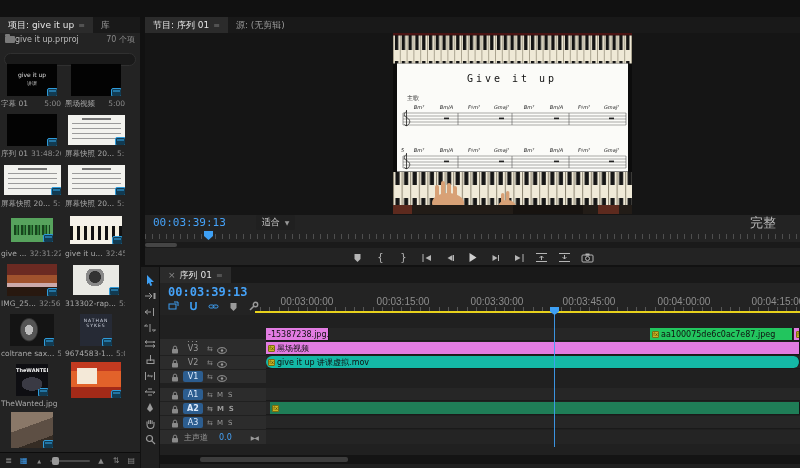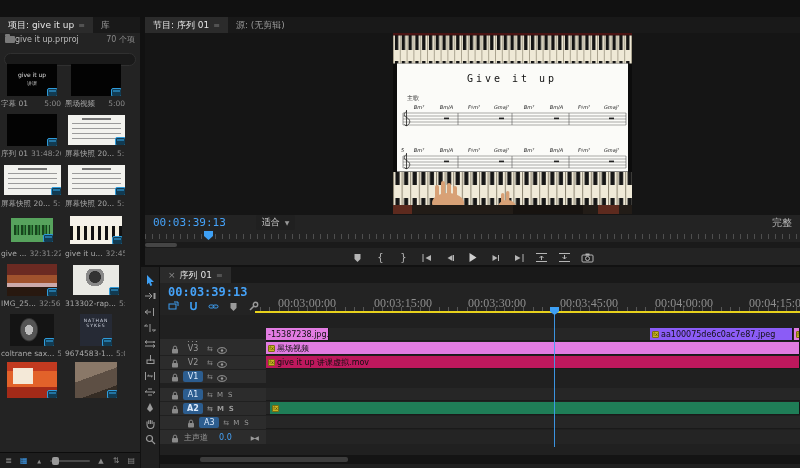--- a/index.html
+++ b/index.html
@@ -79,21 +79,21 @@
   .pb-thumb { position:absolute; left:2px; top:-3px; width:7px; height:8px; background:#9a9a9a; border-radius:2px; }
 
   
   #programpanel { left:145px; top:17px; width:655px; height:248px; }
   .preview { position:absolute; left:0; top:16px; width:655px; height:182px; background:#151515; }
   .videoframe { position:absolute; left:248px; top:0px; width:239px; height:181px; }
   .prog-controls { position:absolute; left:0; top:198px; width:655px; height:15px; display:flex; align-items:center; }
   .prog-tc { font-family:"DejaVu Sans Mono",monospace; font-size:11px; color:#45a2f8; margin-left:8px; }
   .fit-dd { margin-left:30px; font-size:9px; color:#ccc; display:flex; align-items:center; gap:5px; background:#202020; padding:1px 6px; border-radius:2px; }
   .fit-dd .arr { font-size:6px; color:#999; }
-  .res-label { margin-left:auto; margin-right:8px; font-size:10px; color:#bbb; }
+  .res-label { margin-left:auto; margin-right:24px; font-size:13px; color:#bbb; }
   .scrubrow { position:absolute; left:0; top:214px; width:655px; height:9px; }
   .scrub-ticks { position:absolute; left:0; top:3px; width:655px; height:5px;
      background:repeating-linear-gradient(90deg,#4e4e4e 0 1px,transparent 1px 7px); }
   .scrub-head { position:absolute; top:0px; width:9px; height:9px; background:#3ea0f5; clip-path:polygon(0 0,100% 0,100% 55%,50% 100%,0 55%); }
   .miniscroll { position:absolute; left:0; top:225px; width:655px; height:6px; background:#1a1a1a; }
   .miniscroll .th { position:absolute; left:0; top:1px; width:32px; height:4px; background:#454545; border-radius:2px; }
   .transport { position:absolute; left:0; top:233px; width:655px; height:15px; display:flex; justify-content:center; align-items:center; gap:7px; }
   .tbtn { width:16px; height:13px; display:flex; align-items:center; justify-content:center; color:#b5b5b5; font-size:10px; }
   .tbtn svg { display:block; }
 
@@ -101,21 +101,21 @@
   #toolspanel { left:141px; top:267px; width:18px; height:201px; background:#202020; display:flex; flex-direction:column; align-items:center; padding-top:6px; gap:3px; }
   .tool { width:14px; height:13px; display:flex; align-items:center; justify-content:center; color:#9a9a9a; font-size:9px; }
   .tool.active { color:#3ea0f5; }
 
   
   #timeline { left:160px; top:267px; width:640px; height:201px; overflow:hidden; }
   .tl-head { position:absolute; left:0; top:16px; width:640px; height:32px; background:#232323; }
   .tl-tc { position:absolute; left:8px; top:2px; font-family:"DejaVu Sans Mono",monospace; font-size:12px; font-weight:bold; color:#45a2f8; }
   .tl-icons { position:absolute; left:8px; top:18px; display:flex; gap:9px; align-items:center; }
   .tl-ic { width:11px; height:11px; display:flex; align-items:center; justify-content:center; }
-  .ruler-label { position:absolute; top:13px; transform:translateX(-50%); font-size:12px; color:#8e8e8e; font-family:Liberation Serif, serif; }
+  .ruler-label { position:absolute; top:13px; transform:translateX(-50%); font-size:10px; color:#8e8e8e; font-family:Liberation Sans, sans-serif; }
   .ruler-ticks { position:absolute; left:100px; top:24px; width:540px; height:5px;
      background:repeating-linear-gradient(90deg,#565656 0 1px,transparent 1px 9.4px); }
   .workarea { position:absolute; left:95px; top:44px; width:545px; height:2px; background:#e8d21c; }
   .tracks { position:absolute; left:0; top:48px; width:640px; height:153px; background:#202020; }
   .trow-head { position:absolute; left:0; width:106px; height:13px; background:#2c2c2c; display:flex; align-items:center; gap:4px; padding-left:11px; }
   .trow-lane { position:absolute; left:106px; width:534px; height:13px; background:#262626; border-bottom:1px solid #1a1a1a; }
   .tname { font-size:8px; color:#9a9a9a; width:20px; text-align:center; }
   .tname.boxed { background:#2c5d8f; color:#dceafc; border-radius:2px; height:11px; line-height:11px; }
   .thicon { color:#8a8a8a; font-size:7px; }
   .ms { font-size:7px; color:#9a9a9a; letter-spacing:1px; }
@@ -285,20 +285,32 @@
         </div>
         <div class="cell">
           <div class="thumbwrap">
             <div class="thumb t-album-nathan">
               <div class="ovl">NATHAN SYKES</div>
               <div class="badge"></div>
             </div>
           </div>
           <div class="cell-label">
             <span class="nm">9674583-1...</span>
+            <span class="dur">5:00</span>
+          </div>
+        </div>
+        <div class="cell">
+          <div class="thumbwrap">
+            <div class="thumb t-album-wanted">
+              <div class="ovl">TheWANTED</div>
+              <div class="badge"></div>
+            </div>
+          </div>
+          <div class="cell-label">
+            <span class="nm">TheWanted.jpg</span>
             <span class="dur">5:00</span>
           </div>
         </div>
         <div class="cell">
           <div class="thumbwrap">
             <div class="thumb t-poster-red">
               <div class="badge"></div>
             </div>
           </div>
           <div class="cell-label">
@@ -645,21 +657,21 @@
           <span class="thicon">⇆</span>
           <span><svg width="10" height="7" viewBox="0 0 10 7">
               <ellipse cx="5" cy="3.5" rx="4.3" ry="2.8" fill="none" stroke="#9a9a9a"></ellipse>
               <circle cx="5" cy="3.5" r="1.2" fill="#9a9a9a"></circle>
             </svg></span>
         </div>
         <div class="trow-lane" style="top: 13px;">
           <div class="clip" style="left: 0px; width: 63px; background: rgb(226, 124, 226);">
             <span class="cname">-15387238.jpg.png</span>
           </div>
-          <div class="clip" style="left: 384px; width: 143px; background: #8b5cf6;">
+          <div class="clip" style="left: 384px; width: 143px; background: #22c55e;">
             <span class="fxbadge">fx</span>
             <span class="cname">aa100075de6c0ac7e87.jpeg</span>
           </div>
           <div class="clip" style="left: 528px; width: 6px; background: rgb(226, 124, 226);">
             <span class="fxbadge">fx</span>
           </div>
         </div>
         <div class="trow-head" style="top: 27px;">
           <span><svg width="8" height="9" viewBox="0 0 8 9">
               <rect x="1" y="4" width="6" height="4.5" rx="0.8" fill="#8a8a8a"></rect>
@@ -684,21 +696,21 @@
               <path d="M2.3 4 V2.8 a1.7 1.7 0 0 1 3.4 0 V4" fill="none" stroke="#8a8a8a"></path>
             </svg></span>
           <span class="tname">V2</span>
           <span class="thicon">⇆</span>
           <span><svg width="10" height="7" viewBox="0 0 10 7">
               <ellipse cx="5" cy="3.5" rx="4.3" ry="2.8" fill="none" stroke="#9a9a9a"></ellipse>
               <circle cx="5" cy="3.5" r="1.2" fill="#9a9a9a"></circle>
             </svg></span>
         </div>
         <div class="trow-lane" style="top: 41px;">
-          <div class="clip" style="left: 0px; width: 534px; background: #be185d;">
+          <div class="clip" style="left: 0px; width: 534px; background: #14b8a6; border-radius: 6px;">
             <span class="fxbadge">fx</span>
             <span class="cname">give it up 讲课虚拟.mov</span>
           </div>
         </div>
         <div class="trow-head" style="top: 55px;">
           <span><svg width="8" height="9" viewBox="0 0 8 9">
               <rect x="1" y="4" width="6" height="4.5" rx="0.8" fill="#8a8a8a"></rect>
               <path d="M2.3 4 V2.8 a1.7 1.7 0 0 1 3.4 0 V4" fill="none" stroke="#8a8a8a"></path>
             </svg></span>
           <span class="tname boxed">V1</span>
@@ -727,21 +739,21 @@
           <span class="tname boxed">A2</span>
           <span class="thicon">⇆</span>
           <span class="ms">M</span>
           <span class="ms">S</span>
         </div>
         <div class="trow-lane" style="top: 87px;">
           <div class="clip" style="left: 4px; width: 530px; background: rgb(31, 125, 87);">
             <span class="fxbadge">fx</span>
           </div>
         </div>
-        <div class="trow-head" style="top: 101px; justify-content: center;">
+        <div class="trow-head" style="top: 101px;">
           <span><svg width="8" height="9" viewBox="0 0 8 9">
               <rect x="1" y="4" width="6" height="4.5" rx="0.8" fill="#8a8a8a"></rect>
               <path d="M2.3 4 V2.8 a1.7 1.7 0 0 1 3.4 0 V4" fill="none" stroke="#8a8a8a"></path>
             </svg></span>
           <span class="tname boxed">A3</span>
           <span class="thicon">⇆</span>
           <span class="ms">M</span>
           <span class="ms">S</span>
         </div>
         <div class="trow-lane" style="top: 101px;"></div>

